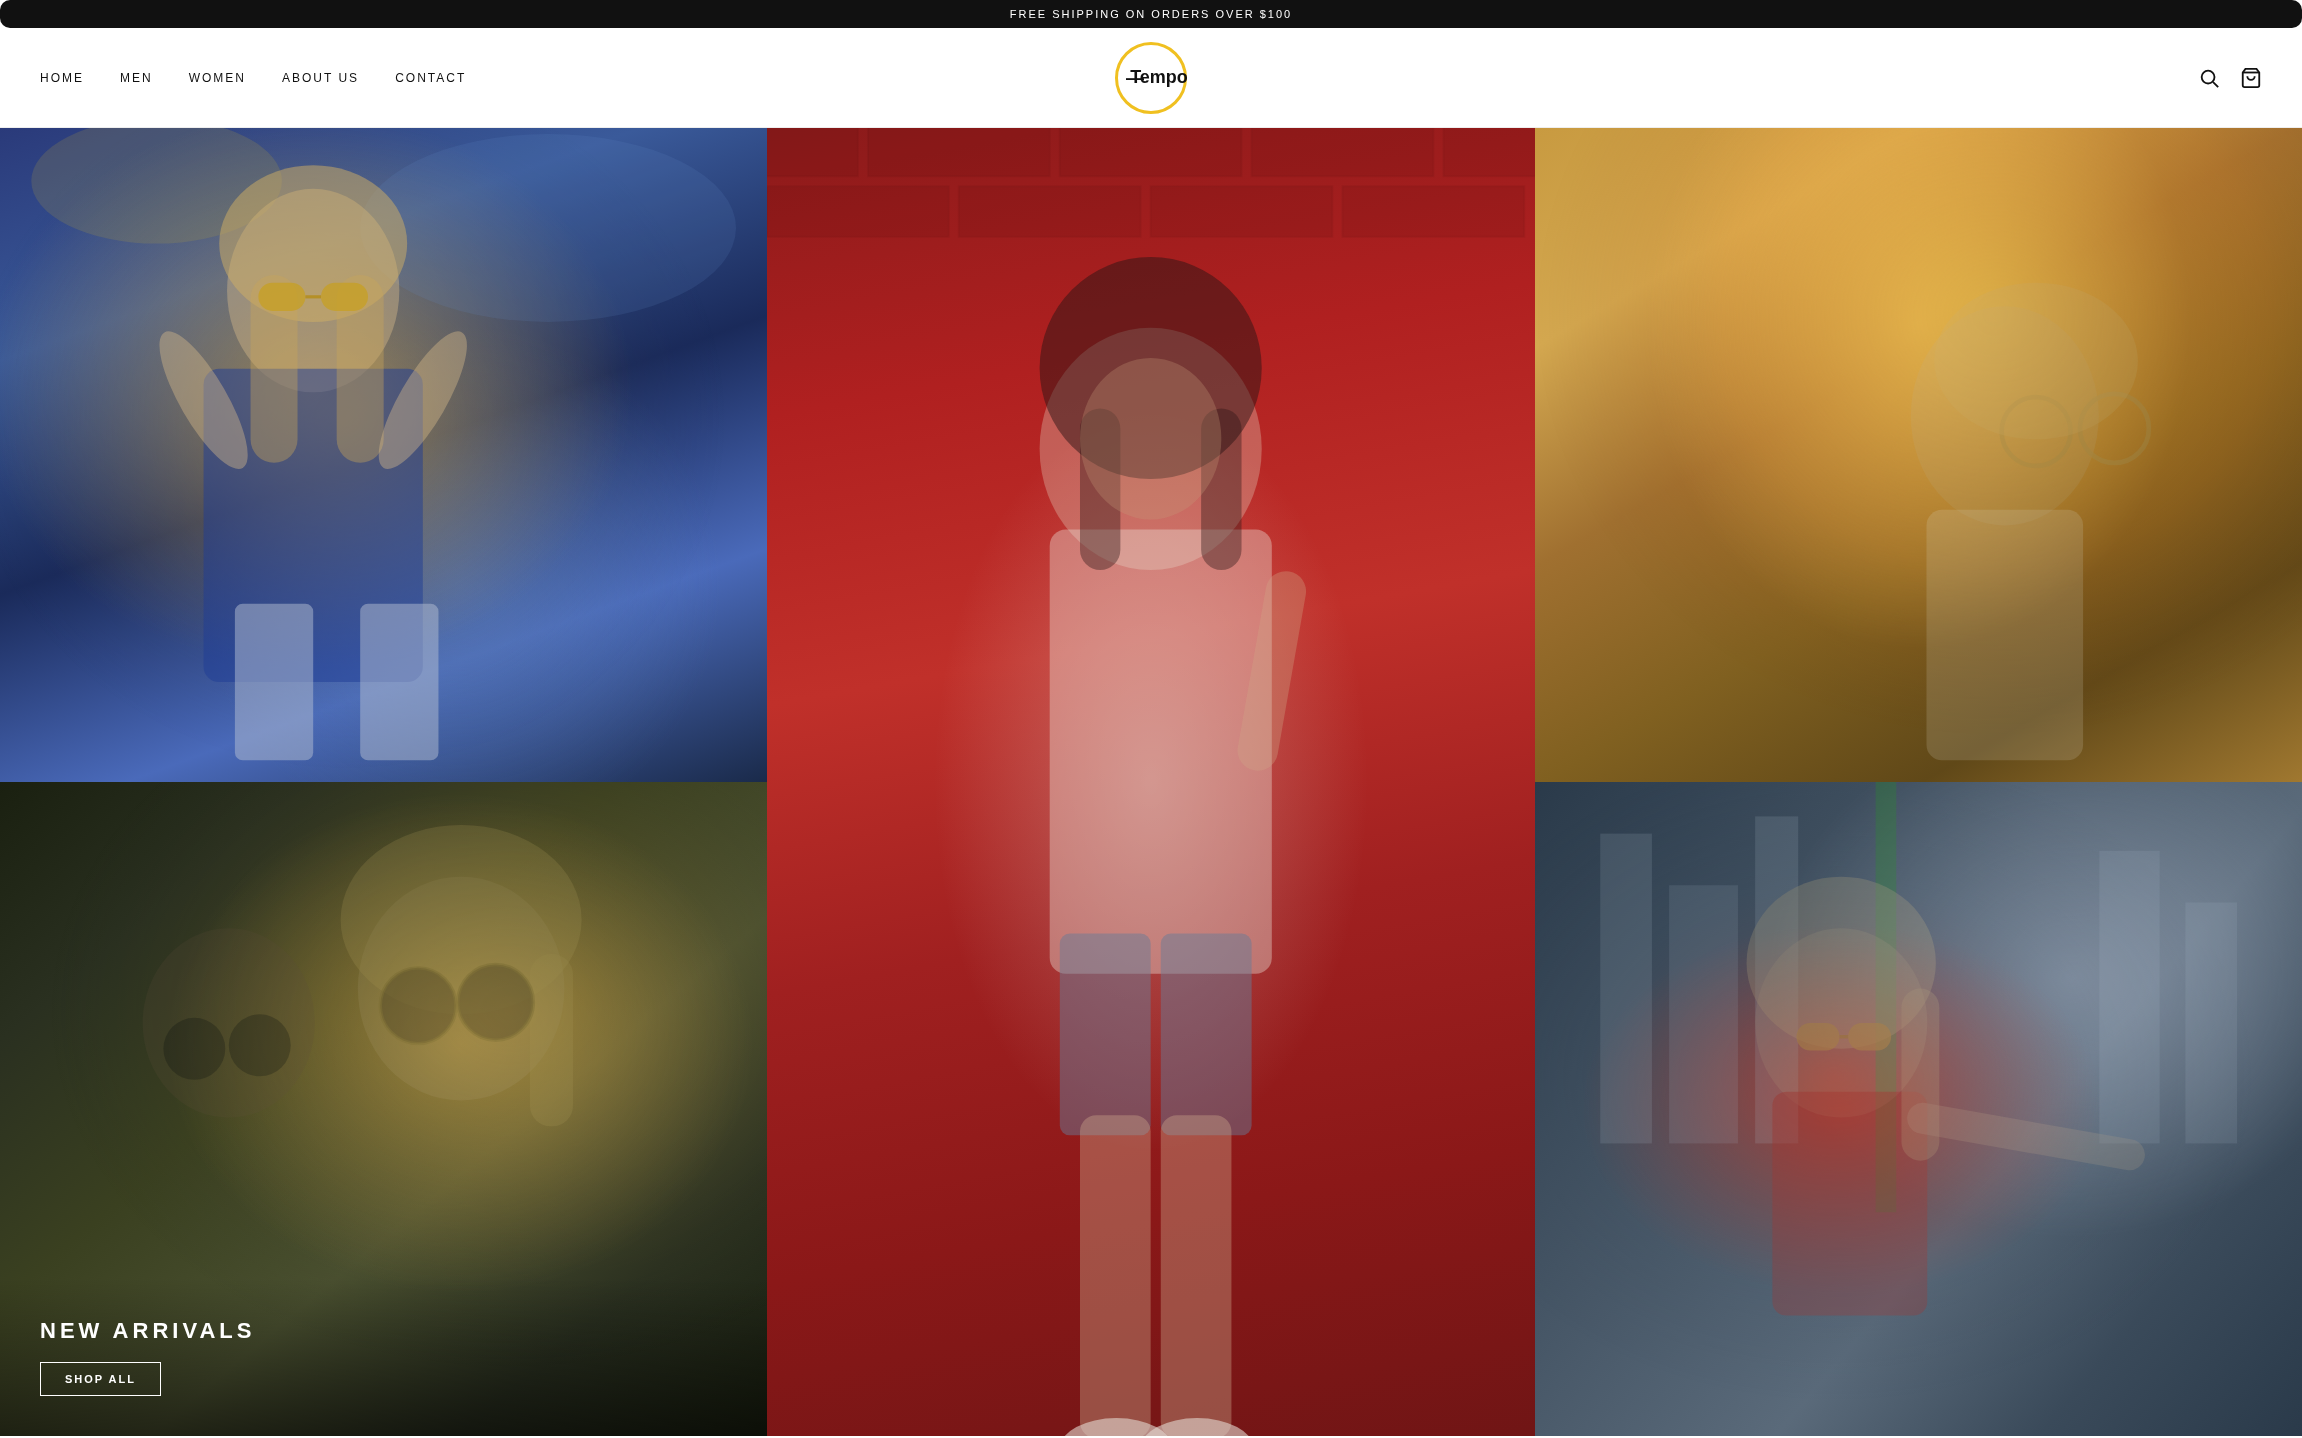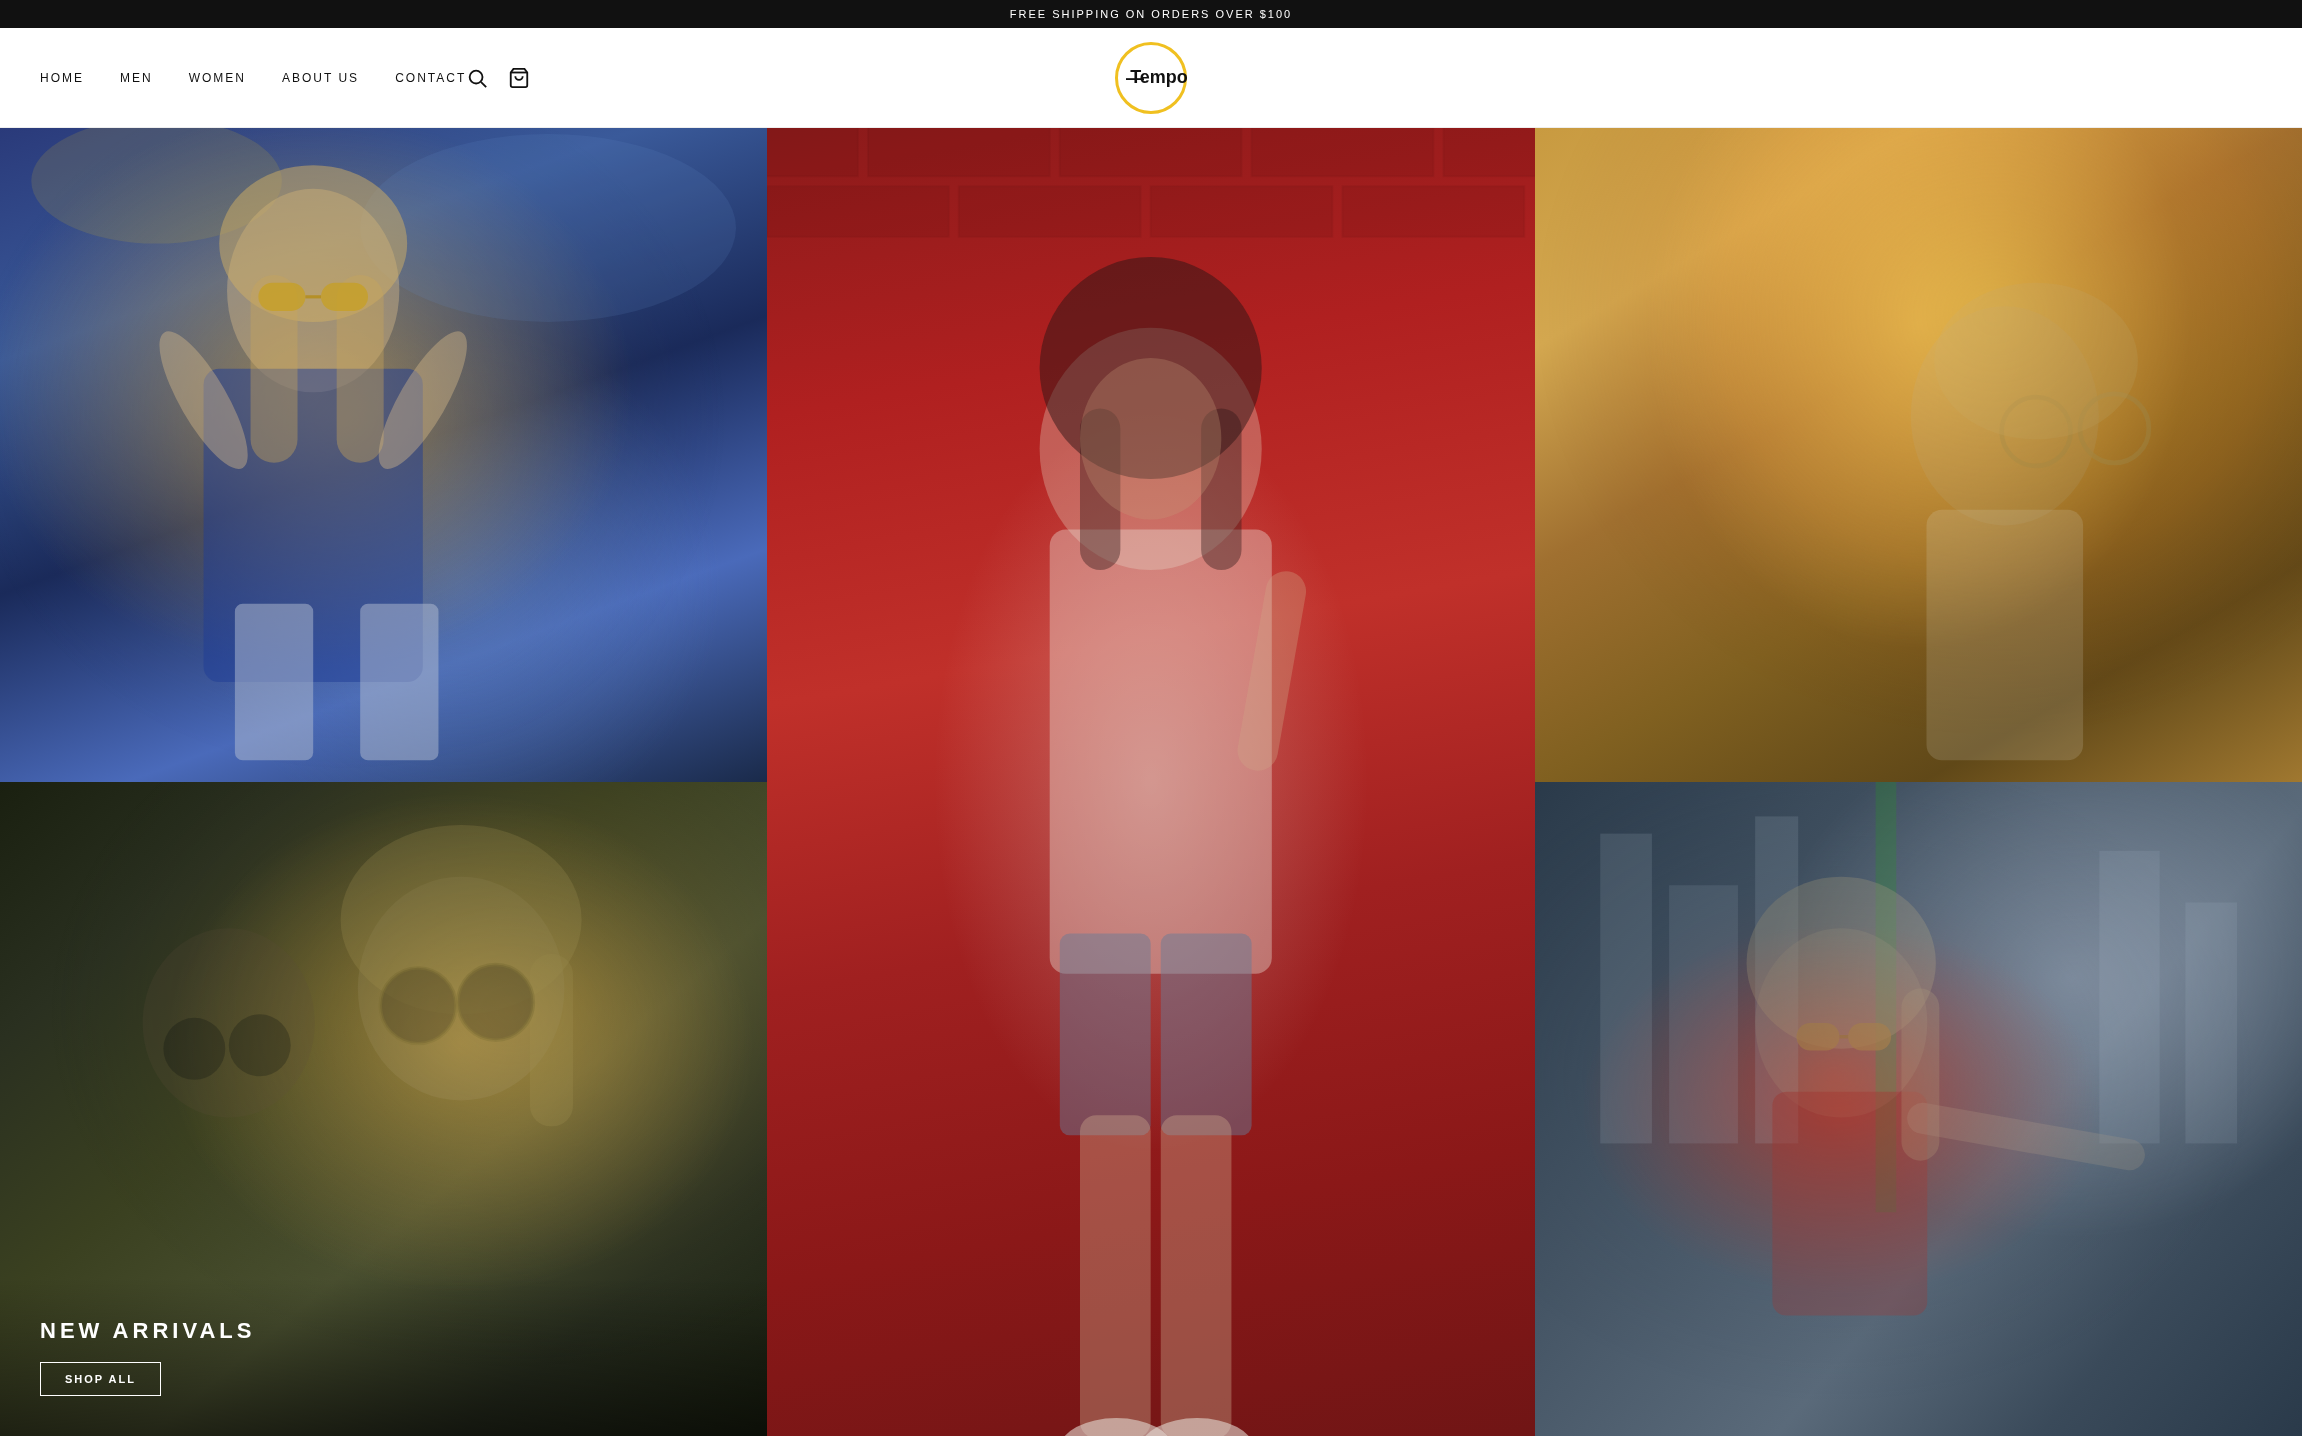--- a/index.html
+++ b/index.html
@@ -7,26 +7,28 @@
 
     
     .top-banner {
       background: #111;
       color: #fff;
       text-align: center;
       padding: 8px 0;
       font-size: 11px;
       letter-spacing: 2px;
       font-weight: 500;
+      border-radius: 10px;
     }
 
     
     .header {
       display: flex;
       align-items: center;
+      justify-content: space-between;
       padding: 0 40px;
       height: 100px;
       background: #fff;
       border-bottom: 1px solid #eee;
       position: relative;
     }
 
     .header-nav {
       display: flex;
       align-items: center;

